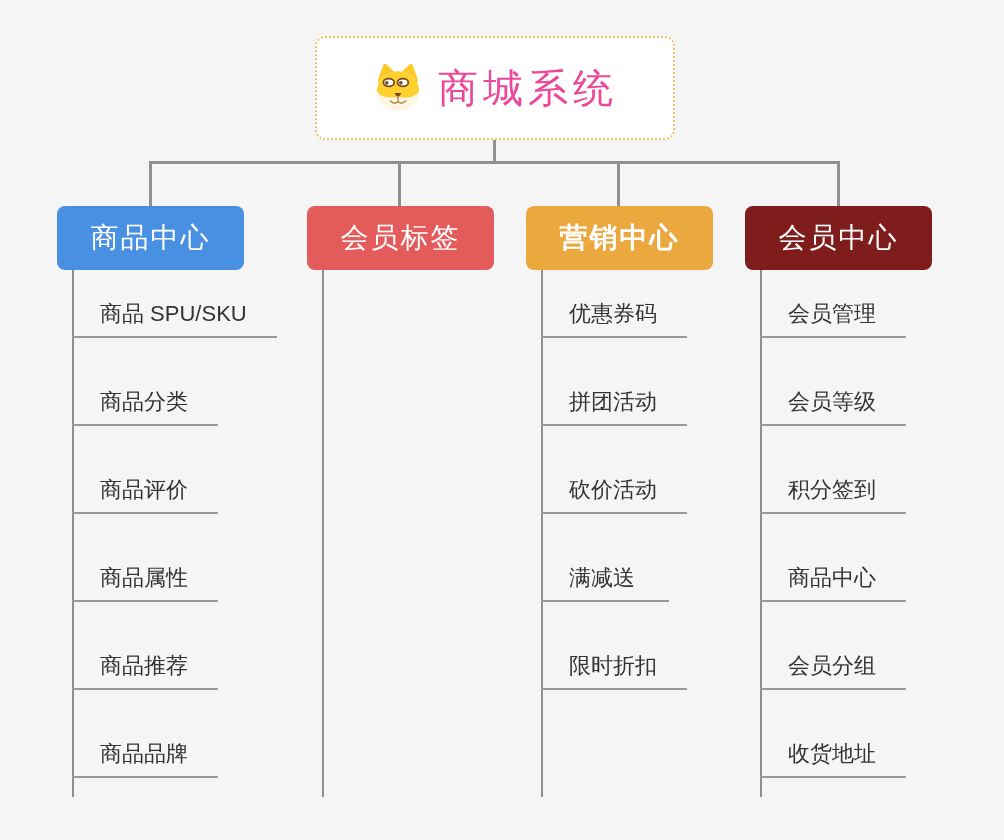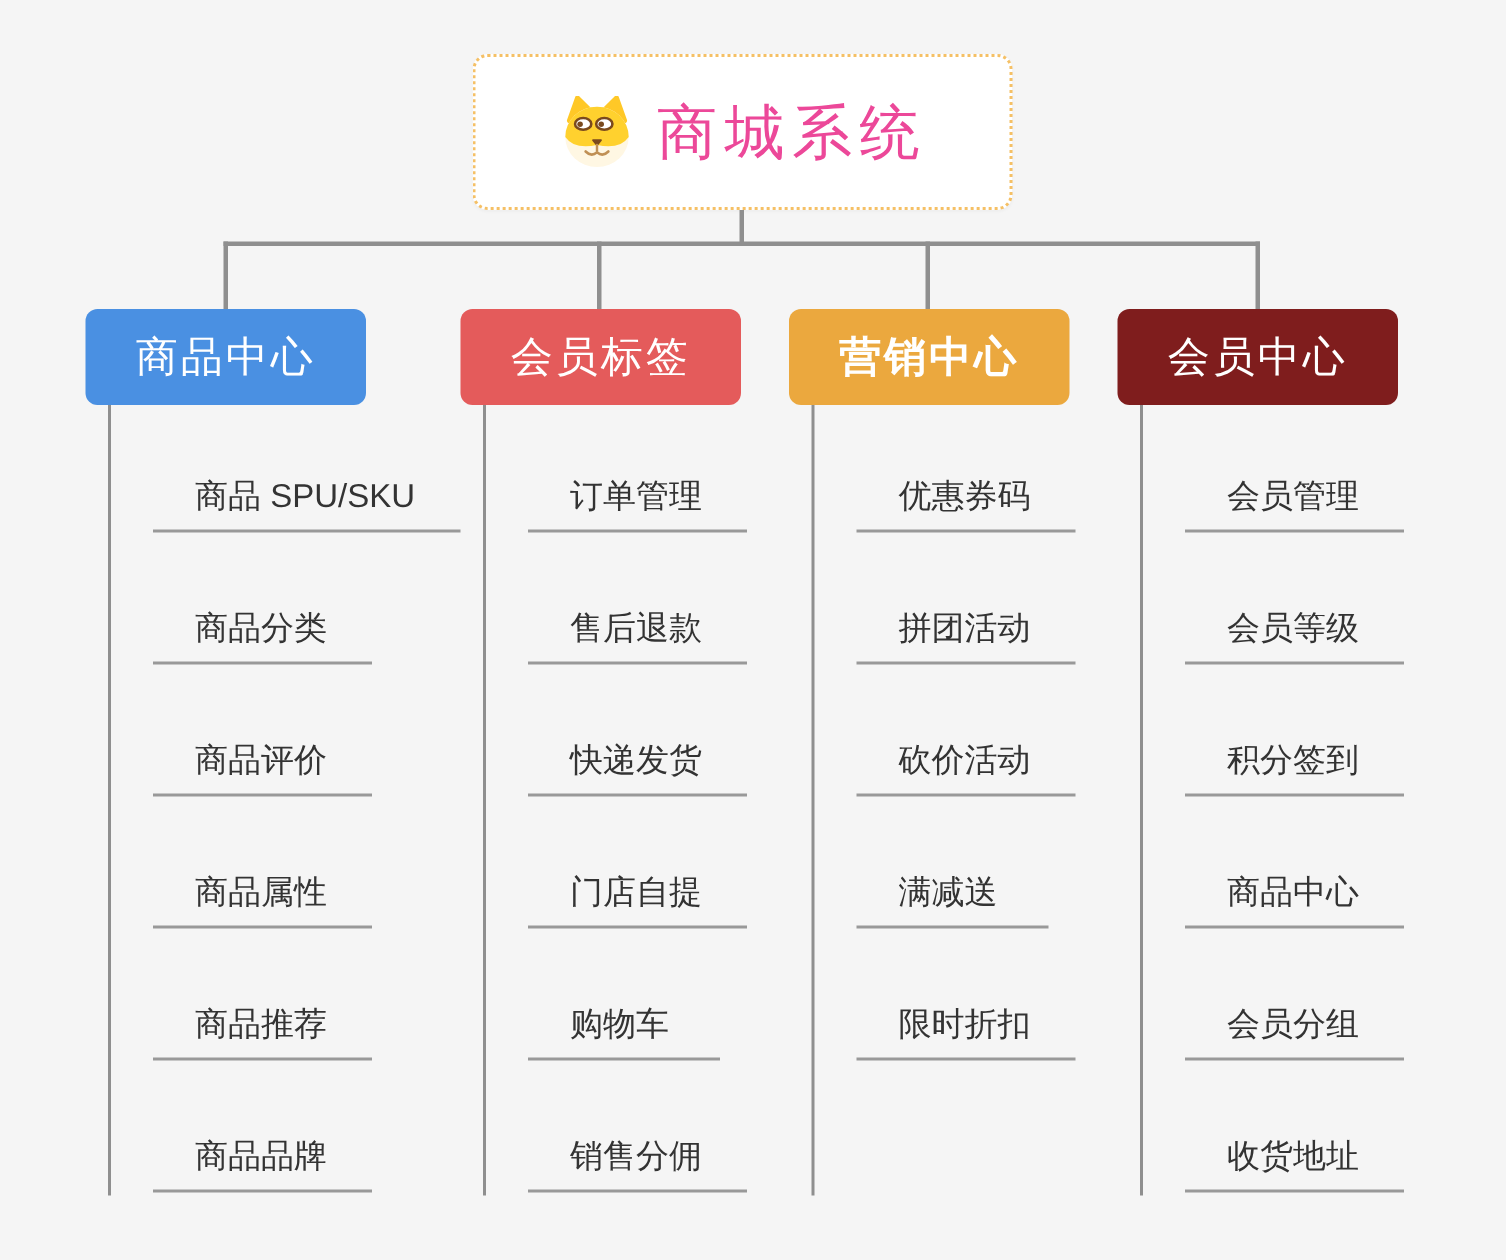--- a/index.html
+++ b/index.html
@@ -44,21 +44,21 @@
     border-radius:8px;
     color:#ffffff;
     font-size:28px;letter-spacing:2px;
     display:flex;align-items:center;justify-content:center;
     white-space:nowrap;
   }
   .branch-box-1{left:57px;}  .branch-box-2{left:307px;}
   .branch-box-3{left:526px;} .branch-box-4{left:745px;}
   
   .child-col{
-    position:absolute;top:267px;width:240px;padding-left:30px;
+    position:absolute;top:250px;width:240px;
   }
   .child-col-1{left:72px;} .child-col-2{left:322px;}
   .child-col-3{left:541px;} .child-col-4{left:760px;}
   .child-item{
     height:88px;
     box-sizing:border-box;
     display:flex;align-items:flex-end;
     width:max-content;
     min-width:128px;
     padding:0 30px 7px 28px;
@@ -108,28 +108,20 @@
 
   <div class="child-col child-col-1">
     <div class="child-item">商品 SPU/SKU</div>
     <div class="child-item">商品分类</div>
     <div class="child-item">商品评价</div>
     <div class="child-item">商品属性</div>
     <div class="child-item">商品推荐</div>
     <div class="child-item">商品品牌</div>
   </div>
 
-  <div class="child-col child-col-2">
-    <div class="child-item">订单管理</div>
-    <div class="child-item">售后退款</div>
-    <div class="child-item">快递发货</div>
-    <div class="child-item">门店自提</div>
-    <div class="child-item">购物车</div>
-    <div class="child-item">销售分佣</div>
-  </div>
 
   <div class="child-col child-col-3">
     <div class="child-item">优惠券码</div>
     <div class="child-item">拼团活动</div>
     <div class="child-item">砍价活动</div>
     <div class="child-item">满减送</div>
     <div class="child-item">限时折扣</div>
   </div>
 
   <div class="child-col child-col-4">

